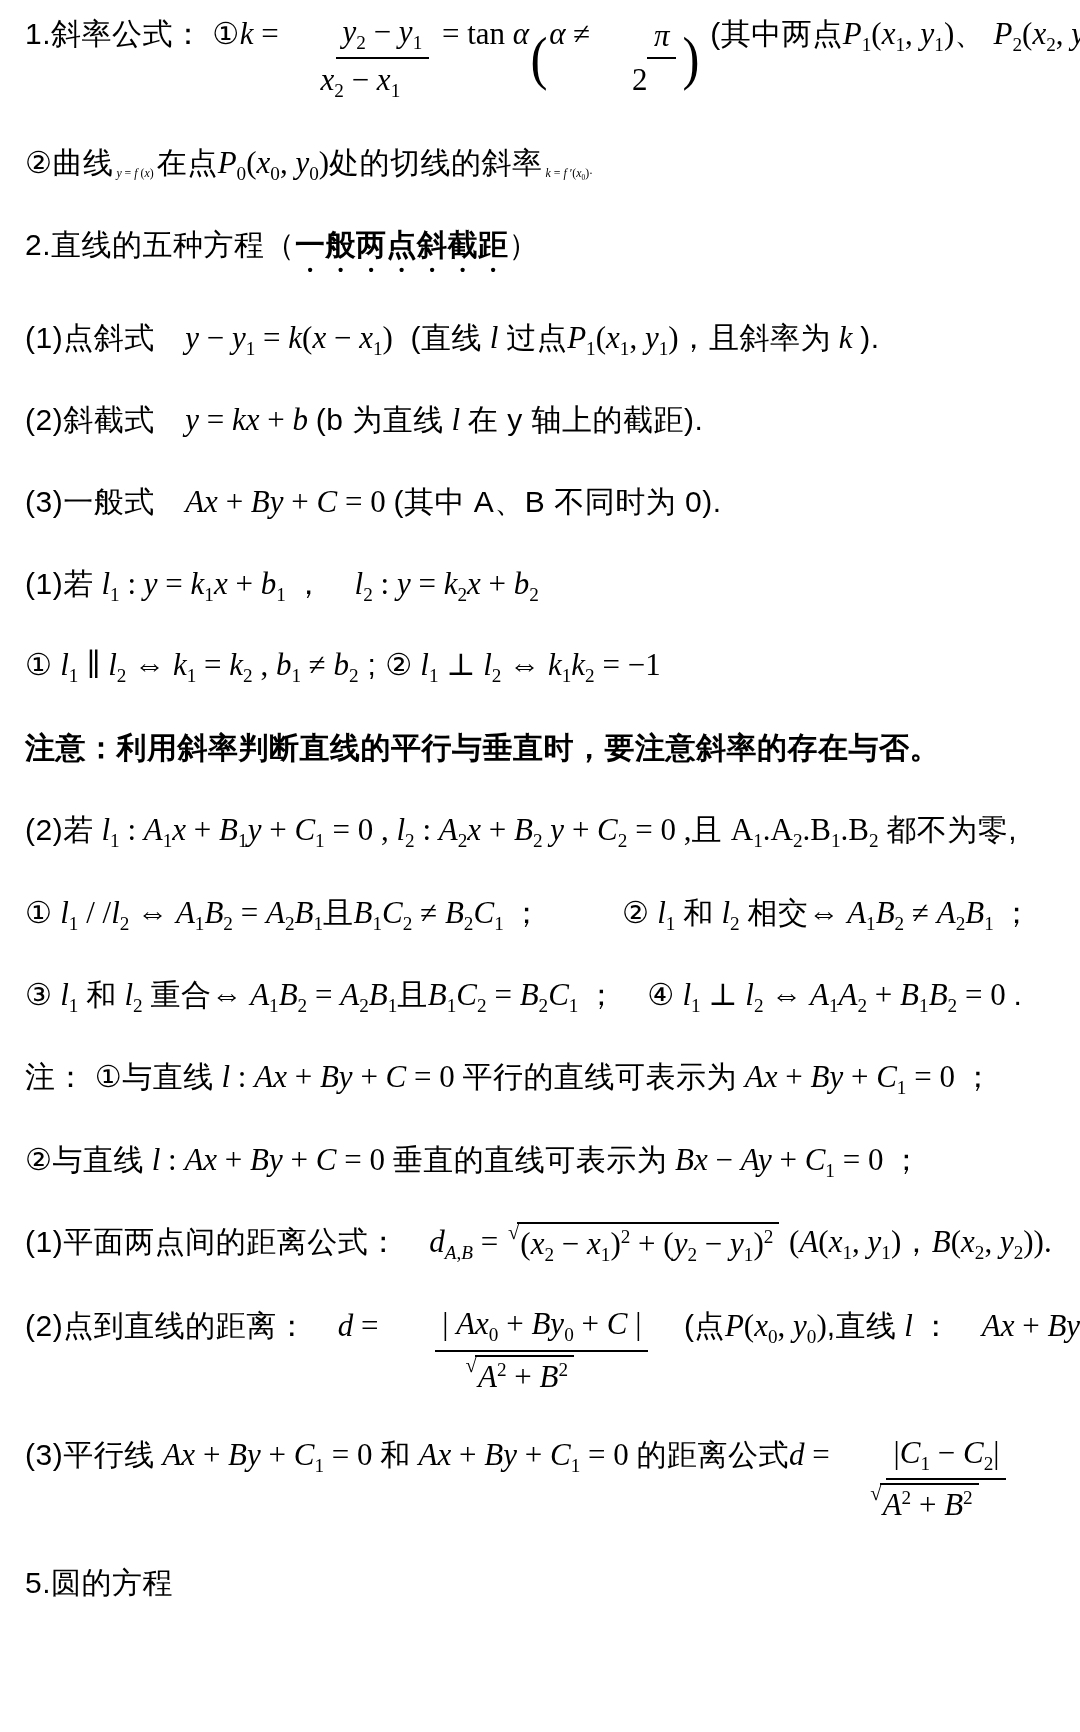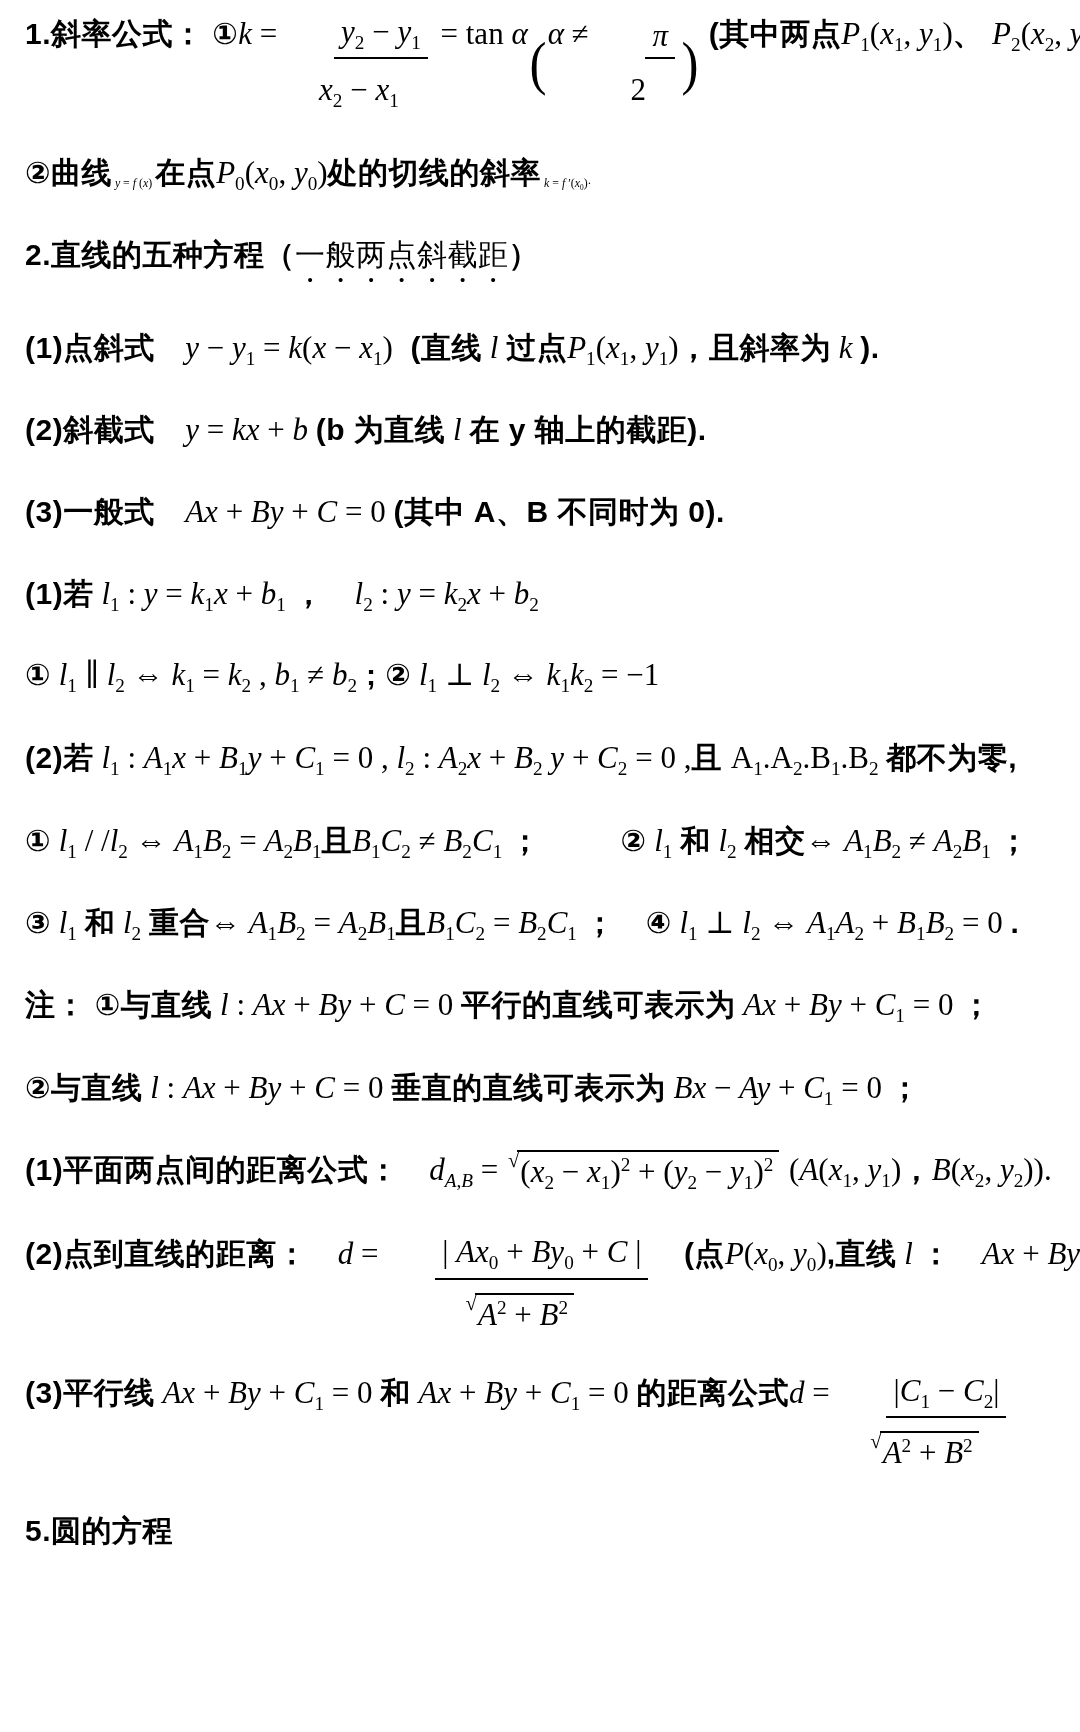--- a/index.html
+++ b/index.html
@@ -18,26 +18,26 @@
     align-items:baseline;
     flex-wrap:nowrap;
     margin-bottom:40px;
     min-height:42px;
     white-space:pre;
   }
   
   .cn{
     font-family:"Liberation Sans","DejaVu Sans",sans-serif;
     font-size:30px;
-    font-weight:700;
+    font-weight:400;
     letter-spacing:0.5px;
   }
   .cn.bold{font-weight:700;}
   .cn.emph{
-    font-weight:400;
+    font-weight:700;
     text-emphasis:filled dot #000;
     -webkit-text-emphasis:filled dot #000;
     text-emphasis-position:under right;
     -webkit-text-emphasis-position:under right;
   }
   
   .math{
     font-family:"Liberation Serif","DejaVu Serif",serif;
     font-size:31px;
     white-space:pre;
@@ -49,21 +49,21 @@
   
   .frac{
     display:inline-flex;
     flex-direction:column;
     align-items:center;
     align-self:center;
     margin:0 5px;
     vertical-align:middle;
   }
   .frac > .num{display:block;text-align:center;border-bottom:2px solid #000;padding:0 7px 3px 7px;margin-left:44px;}
-  .frac > .den{display:block;text-align:left;padding-top:13px;}
+  .frac > .den{display:block;text-align:left;padding-top:3px;}
   
   .sqrt{
     display:inline-flex;
     align-items:flex-start;
     align-self:center;
     margin:0 2px;
   }
   .sqrt > .radical{
     font-family:"Liberation Serif","DejaVu Serif",serif;
     font-size:1.3em;
@@ -92,20 +92,21 @@
 <div class="page">
   <main id="doc">
       <div class="line"><span class="cn">1.斜率公式： ①</span><span class="math"><span class="mit">k</span><span> </span><span>=</span><span> </span></span><span class="frac"><span class="num"><span class="math"><span class="mit">y</span><span class="msub"><span>2</span></span><span> </span><span>−</span><span> </span><span class="mit">y</span><span class="msub"><span>1</span></span></span></span><span class="den"><span class="math"><span class="mit">x</span><span class="msub"><span>2</span></span><span> </span><span>−</span><span> </span><span class="mit">x</span><span class="msub"><span>1</span></span></span></span></span><span class="math"><span> </span><span>=</span><span> </span></span><span class="math"><span>t</span><span>a</span><span>n</span><span> </span></span><span class="math"><span class="mit">α</span></span><span class="bigp">(</span><span class="math"><span class="mit">α</span><span> </span><span>≠</span><span> </span></span><span class="frac"><span class="num"><span class="math"><span class="mit">π</span></span></span><span class="den"><span class="math"><span>2</span></span></span></span><span class="bigp">)</span><span class="cn"> (其中两点</span><span class="math"><span class="mit">P</span><span class="msub"><span>1</span></span><span>(</span><span class="mit">x</span><span class="msub"><span>1</span></span><span>,</span><span> </span><span class="mit">y</span><span class="msub"><span>1</span></span><span>)</span></span><span class="cn">、 </span><span class="math"><span class="mit">P</span><span class="msub"><span>2</span></span><span>(</span><span class="mit">x</span><span class="msub"><span>2</span></span><span>,</span><span> </span><span class="mit">y</span><span class="msub"><span>2</span></span><span>)</span><span>)</span></span></div>
       <div class="line"><span class="cn">②曲线</span><span class="math msmall"><span> </span><span class="mit">y</span><span> </span><span>=</span><span> </span><span class="mit">f</span><span> </span><span>(</span><span class="mit">x</span><span>)</span><span> </span></span><span class="cn">在点</span><span class="math"><span class="mit">P</span><span class="msub"><span>0</span></span><span>(</span><span class="mit">x</span><span class="msub"><span>0</span></span><span>,</span><span> </span><span class="mit">y</span><span class="msub"><span>0</span></span><span>)</span></span><span class="cn">处的切线的斜率</span><span class="math msmall"><span> </span><span class="mit">k</span><span> </span><span>=</span><span> </span><span class="mit">f</span><span> </span><span>′</span><span>(</span><span class="mit">x</span><span class="msub"><span>0</span></span><span>)</span><span>·</span></span></div>
       <div class="line"><span class="cn">2.直线的五种方程（</span><span class="cn emph">一般两点斜截距</span><span class="cn">）</span></div>
       <div class="line"><span class="cn">(1)点斜式　</span><span class="math"><span class="mit">y</span><span> </span><span>−</span><span> </span><span class="mit">y</span><span class="msub"><span>1</span></span><span> </span><span>=</span><span> </span><span class="mit">k</span><span>(</span><span class="mit">x</span><span> </span><span>−</span><span> </span><span class="mit">x</span><span class="msub"><span>1</span></span><span>)</span></span><span class="cn">  (直线</span><span class="math"><span> </span><span class="mit">l</span><span> </span></span><span class="cn">过点</span><span class="math"><span class="mit">P</span><span class="msub"><span>1</span></span><span>(</span><span class="mit">x</span><span class="msub"><span>1</span></span><span>,</span><span> </span><span class="mit">y</span><span class="msub"><span>1</span></span><span>)</span></span><span class="cn">，且斜率为</span><span class="math"><span> </span><span class="mit">k</span><span> </span></span><span class="cn">).</span></div>
       <div class="line"><span class="cn">(2)斜截式　</span><span class="math"><span class="mit">y</span><span> </span><span>=</span><span> </span><span class="mit">k</span><span class="mit">x</span><span> </span><span>+</span><span> </span><span class="mit">b</span><span> </span></span><span class="cn">(b 为直线</span><span class="math"><span> </span><span class="mit">l</span><span> </span></span><span class="cn">在 y 轴上的截距).</span></div>
       <div class="line"><span class="cn">(3)一般式　</span><span class="math"><span class="mit">A</span><span class="mit">x</span><span> </span><span>+</span><span> </span><span class="mit">B</span><span class="mit">y</span><span> </span><span>+</span><span> </span><span class="mit">C</span><span> </span><span>=</span><span> </span><span>0</span><span> </span></span><span class="cn">(其中 A、B 不同时为 0).</span></div>
       <div class="line"><span class="cn">(1)若</span><span class="math"><span> </span><span class="mit">l</span><span class="msub"><span>1</span></span><span> </span><span>:</span><span> </span><span class="mit">y</span><span> </span><span>=</span><span> </span><span class="mit">k</span><span class="msub"><span>1</span></span><span class="mit">x</span><span> </span><span>+</span><span> </span><span class="mit">b</span><span class="msub"><span>1</span></span><span> </span></span><span class="cn">，　</span><span class="math"><span class="mit">l</span><span class="msub"><span>2</span></span><span> </span><span>:</span><span> </span><span class="mit">y</span><span> </span><span>=</span><span> </span><span class="mit">k</span><span class="msub"><span>2</span></span><span class="mit">x</span><span> </span><span>+</span><span> </span><span class="mit">b</span><span class="msub"><span>2</span></span></span></div>
       <div class="line"><span class="cn">①</span><span class="math"><span> </span><span class="mit">l</span><span class="msub"><span>1</span></span><span> </span><span>∥</span><span> </span><span class="mit">l</span><span class="msub"><span>2</span></span><span> </span><span>⇔</span><span> </span><span class="mit">k</span><span class="msub"><span>1</span></span><span> </span><span>=</span><span> </span><span class="mit">k</span><span class="msub"><span>2</span></span><span> </span><span>,</span><span> </span><span class="mit">b</span><span class="msub"><span>1</span></span><span> </span><span>≠</span><span> </span><span class="mit">b</span><span class="msub"><span>2</span></span></span><span class="cn"> ; ②</span><span class="math"><span> </span><span class="mit">l</span><span class="msub"><span>1</span></span><span> </span><span>⊥</span><span> </span><span class="mit">l</span><span class="msub"><span>2</span></span><span> </span><span>⇔</span><span> </span><span class="mit">k</span><span class="msub"><span>1</span></span><span class="mit">k</span><span class="msub"><span>2</span></span><span> </span><span>=</span><span> </span><span>−</span><span>1</span></span></div>
+      <div class="line"><span class="cn bold">注意：利用斜率判断直线的平行与垂直时，要注意斜率的存在与否。</span></div>
       <div class="line"><span class="cn">(2)若</span><span class="math"><span> </span><span class="mit">l</span><span class="msub"><span>1</span></span><span> </span><span>:</span><span> </span><span class="mit">A</span><span class="msub"><span>1</span></span><span class="mit">x</span><span> </span><span>+</span><span> </span><span class="mit">B</span><span class="msub"><span>1</span></span><span class="mit">y</span><span> </span><span>+</span><span> </span><span class="mit">C</span><span class="msub"><span>1</span></span><span> </span><span>=</span><span> </span><span>0</span><span> </span><span>,</span><span> </span><span class="mit">l</span><span class="msub"><span>2</span></span><span> </span><span>:</span><span> </span><span class="mit">A</span><span class="msub"><span>2</span></span><span class="mit">x</span><span> </span><span>+</span><span> </span><span class="mit">B</span><span class="msub"><span>2</span></span><span> </span><span class="mit">y</span><span> </span><span>+</span><span> </span><span class="mit">C</span><span class="msub"><span>2</span></span><span> </span><span>=</span><span> </span><span>0</span><span> </span><span>,</span></span><span class="cn">且 </span><span class="math"><span>A</span><span class="msub"><span>1</span></span><span>.</span><span>A</span><span class="msub"><span>2</span></span><span>.</span><span>B</span><span class="msub"><span>1</span></span><span>.</span><span>B</span><span class="msub"><span>2</span></span><span> </span></span><span class="cn">都不为零,</span></div>
       <div class="line"><span class="cn">①</span><span class="math"><span> </span><span class="mit">l</span><span class="msub"><span>1</span></span><span> </span><span>/</span><span> </span><span>/</span><span class="mit">l</span><span class="msub"><span>2</span></span><span> </span><span>⇔</span><span> </span><span class="mit">A</span><span class="msub"><span>1</span></span><span class="mit">B</span><span class="msub"><span>2</span></span><span> </span><span>=</span><span> </span><span class="mit">A</span><span class="msub"><span>2</span></span><span class="mit">B</span><span class="msub"><span>1</span></span></span><span class="cn">且</span><span class="math"><span class="mit">B</span><span class="msub"><span>1</span></span><span class="mit">C</span><span class="msub"><span>2</span></span><span> </span><span>≠</span><span> </span><span class="mit">B</span><span class="msub"><span>2</span></span><span class="mit">C</span><span class="msub"><span>1</span></span><span> </span></span><span class="cn">；</span><span class="spacer" style="width: 80px;"></span><span class="cn">②</span><span class="math"><span> </span><span class="mit">l</span><span class="msub"><span>1</span></span><span> </span></span><span class="cn">和</span><span class="math"><span> </span><span class="mit">l</span><span class="msub"><span>2</span></span><span> </span></span><span class="cn">相交</span><span class="math"><span>⇔</span><span> </span><span class="mit">A</span><span class="msub"><span>1</span></span><span class="mit">B</span><span class="msub"><span>2</span></span><span> </span><span>≠</span><span> </span><span class="mit">A</span><span class="msub"><span>2</span></span><span class="mit">B</span><span class="msub"><span>1</span></span><span> </span></span><span class="cn">；</span></div>
       <div class="line"><span class="cn">③</span><span class="math"><span> </span><span class="mit">l</span><span class="msub"><span>1</span></span><span> </span></span><span class="cn">和</span><span class="math"><span> </span><span class="mit">l</span><span class="msub"><span>2</span></span><span> </span></span><span class="cn">重合</span><span class="math"><span>⇔</span><span> </span><span class="mit">A</span><span class="msub"><span>1</span></span><span class="mit">B</span><span class="msub"><span>2</span></span><span> </span><span>=</span><span> </span><span class="mit">A</span><span class="msub"><span>2</span></span><span class="mit">B</span><span class="msub"><span>1</span></span></span><span class="cn">且</span><span class="math"><span class="mit">B</span><span class="msub"><span>1</span></span><span class="mit">C</span><span class="msub"><span>2</span></span><span> </span><span>=</span><span> </span><span class="mit">B</span><span class="msub"><span>2</span></span><span class="mit">C</span><span class="msub"><span>1</span></span><span> </span></span><span class="cn">；　④</span><span class="math"><span> </span><span class="mit">l</span><span class="msub"><span>1</span></span><span> </span><span>⊥</span><span> </span><span class="mit">l</span><span class="msub"><span>2</span></span><span> </span><span>⇔</span><span> </span><span class="mit">A</span><span class="msub"><span>1</span></span><span class="mit">A</span><span class="msub"><span>2</span></span><span> </span><span>+</span><span> </span><span class="mit">B</span><span class="msub"><span>1</span></span><span class="mit">B</span><span class="msub"><span>2</span></span><span> </span><span>=</span><span> </span><span>0</span><span> </span></span><span class="cn">.</span></div>
       <div class="line"><span class="cn">注： ①与直线</span><span class="math"><span> </span><span class="mit">l</span><span> </span><span>:</span><span> </span><span class="mit">A</span><span class="mit">x</span><span> </span><span>+</span><span> </span><span class="mit">B</span><span class="mit">y</span><span> </span><span>+</span><span> </span><span class="mit">C</span><span> </span><span>=</span><span> </span><span>0</span><span> </span></span><span class="cn">平行的直线可表示为</span><span class="math"><span> </span><span class="mit">A</span><span class="mit">x</span><span> </span><span>+</span><span> </span><span class="mit">B</span><span class="mit">y</span><span> </span><span>+</span><span> </span><span class="mit">C</span><span class="msub"><span>1</span></span><span> </span><span>=</span><span> </span><span>0</span><span> </span></span><span class="cn">；</span></div>
       <div class="line"><span class="cn">②与直线</span><span class="math"><span> </span><span class="mit">l</span><span> </span><span>:</span><span> </span><span class="mit">A</span><span class="mit">x</span><span> </span><span>+</span><span> </span><span class="mit">B</span><span class="mit">y</span><span> </span><span>+</span><span> </span><span class="mit">C</span><span> </span><span>=</span><span> </span><span>0</span><span> </span></span><span class="cn">垂直的直线可表示为</span><span class="math"><span> </span><span class="mit">B</span><span class="mit">x</span><span> </span><span>−</span><span> </span><span class="mit">A</span><span class="mit">y</span><span> </span><span>+</span><span> </span><span class="mit">C</span><span class="msub"><span>1</span></span><span> </span><span>=</span><span> </span><span>0</span><span> </span></span><span class="cn">；</span></div>
       <div class="line"><span class="cn">(1)平面两点间的距离公式：　</span><span class="math"><span class="mit">d</span><span class="msub"><span class="mit">A</span><span>,</span><span class="mit">B</span></span><span> </span><span>=</span><span> </span></span><span class="sqrt"><span class="radical">√</span><span class="radicand"><span class="math"><span>(</span><span class="mit">x</span><span class="msub"><span>2</span></span><span> </span><span>−</span><span> </span><span class="mit">x</span><span class="msub"><span>1</span></span><span>)</span><span class="msup"><span>2</span></span><span> </span><span>+</span><span> </span><span>(</span><span class="mit">y</span><span class="msub"><span>2</span></span><span> </span><span>−</span><span> </span><span class="mit">y</span><span class="msub"><span>1</span></span><span>)</span><span class="msup"><span>2</span></span></span></span></span><span class="math"><span> </span><span>(</span><span class="mit">A</span><span>(</span><span class="mit">x</span><span class="msub"><span>1</span></span><span>,</span><span> </span><span class="mit">y</span><span class="msub"><span>1</span></span><span>)</span></span><span class="cn">，</span><span class="math"><span class="mit">B</span><span>(</span><span class="mit">x</span><span class="msub"><span>2</span></span><span>,</span><span> </span><span class="mit">y</span><span class="msub"><span>2</span></span><span>)</span><span>)</span><span>.</span></span></div>
       <div class="line"><span class="cn">(2)点到直线的距离：　</span><span class="math"><span class="mit">d</span><span> </span><span>=</span><span> </span></span><span class="frac"><span class="num"><span class="math"><span>|</span><span> </span><span class="mit">A</span><span class="mit">x</span><span class="msub"><span>0</span></span><span> </span><span>+</span><span> </span><span class="mit">B</span><span class="mit">y</span><span class="msub"><span>0</span></span><span> </span><span>+</span><span> </span><span class="mit">C</span><span> </span><span>|</span></span></span><span class="den"><span class="sqrt"><span class="radical">√</span><span class="radicand"><span class="math"><span class="mit">A</span><span class="msup"><span>2</span></span><span> </span><span>+</span><span> </span><span class="mit">B</span><span class="msup"><span>2</span></span></span></span></span></span></span><span class="cn">　(点</span><span class="math"><span class="mit">P</span><span>(</span><span class="mit">x</span><span class="msub"><span>0</span></span><span>,</span><span> </span><span class="mit">y</span><span class="msub"><span>0</span></span><span>)</span></span><span class="cn">,直线</span><span class="math"><span> </span><span class="mit">l</span><span> </span></span><span class="cn">：　</span><span class="math"><span class="mit">A</span><span class="mit">x</span><span> </span><span>+</span><span> </span><span class="mit">B</span><span class="mit">y</span><span> </span><span>+</span><span> </span><span class="mit">C</span></span></div>
       <div class="line"><span class="cn">(3)平行线</span><span class="math"><span> </span><span class="mit">A</span><span class="mit">x</span><span> </span><span>+</span><span> </span><span class="mit">B</span><span class="mit">y</span><span> </span><span>+</span><span> </span><span class="mit">C</span><span class="msub"><span>1</span></span><span> </span><span>=</span><span> </span><span>0</span><span> </span></span><span class="cn">和</span><span class="math"><span> </span><span class="mit">A</span><span class="mit">x</span><span> </span><span>+</span><span> </span><span class="mit">B</span><span class="mit">y</span><span> </span><span>+</span><span> </span><span class="mit">C</span><span class="msub"><span>1</span></span><span> </span><span>=</span><span> </span><span>0</span><span> </span></span><span class="cn">的距离公式</span><span class="math"><span class="mit">d</span><span> </span><span>=</span><span> </span></span><span class="frac"><span class="num"><span class="math"><span>|</span><span class="mit">C</span><span class="msub"><span>1</span></span><span> </span><span>−</span><span> </span><span class="mit">C</span><span class="msub"><span>2</span></span><span>|</span></span></span><span class="den"><span class="sqrt"><span class="radical">√</span><span class="radicand"><span class="math"><span class="mit">A</span><span class="msup"><span>2</span></span><span> </span><span>+</span><span> </span><span class="mit">B</span><span class="msup"><span>2</span></span></span></span></span></span></span></div>
       <div class="line"><span class="cn">5.圆的方程</span></div>
     </main>

